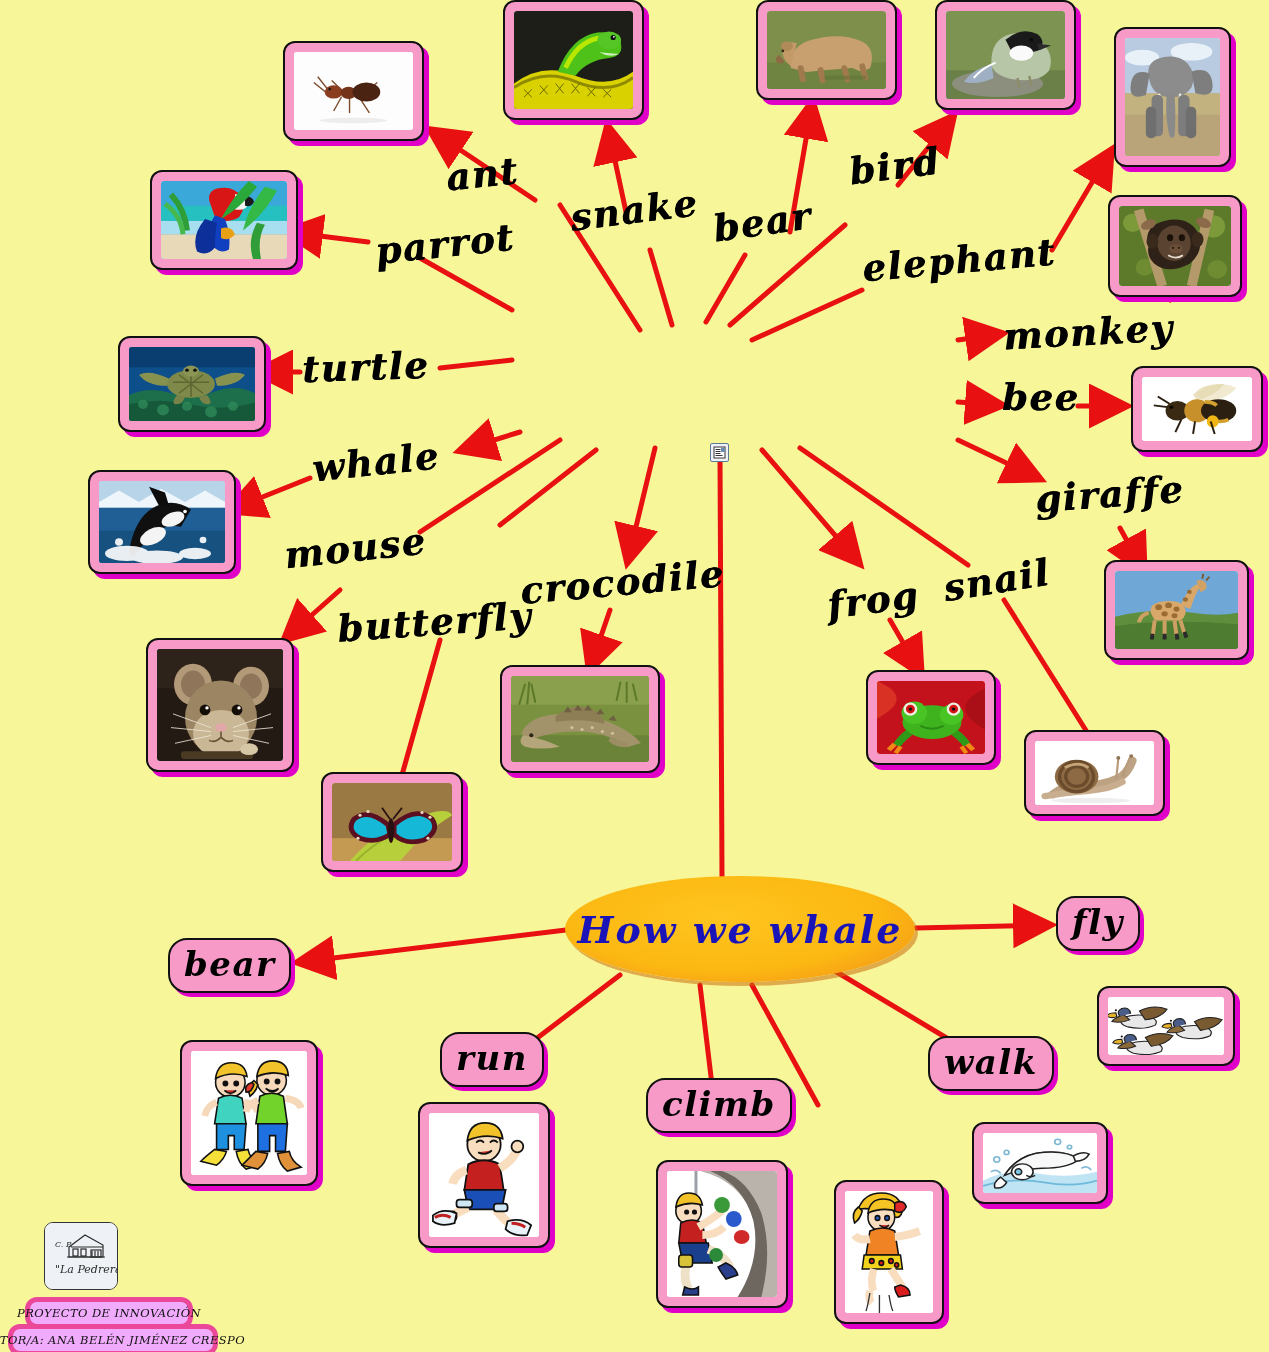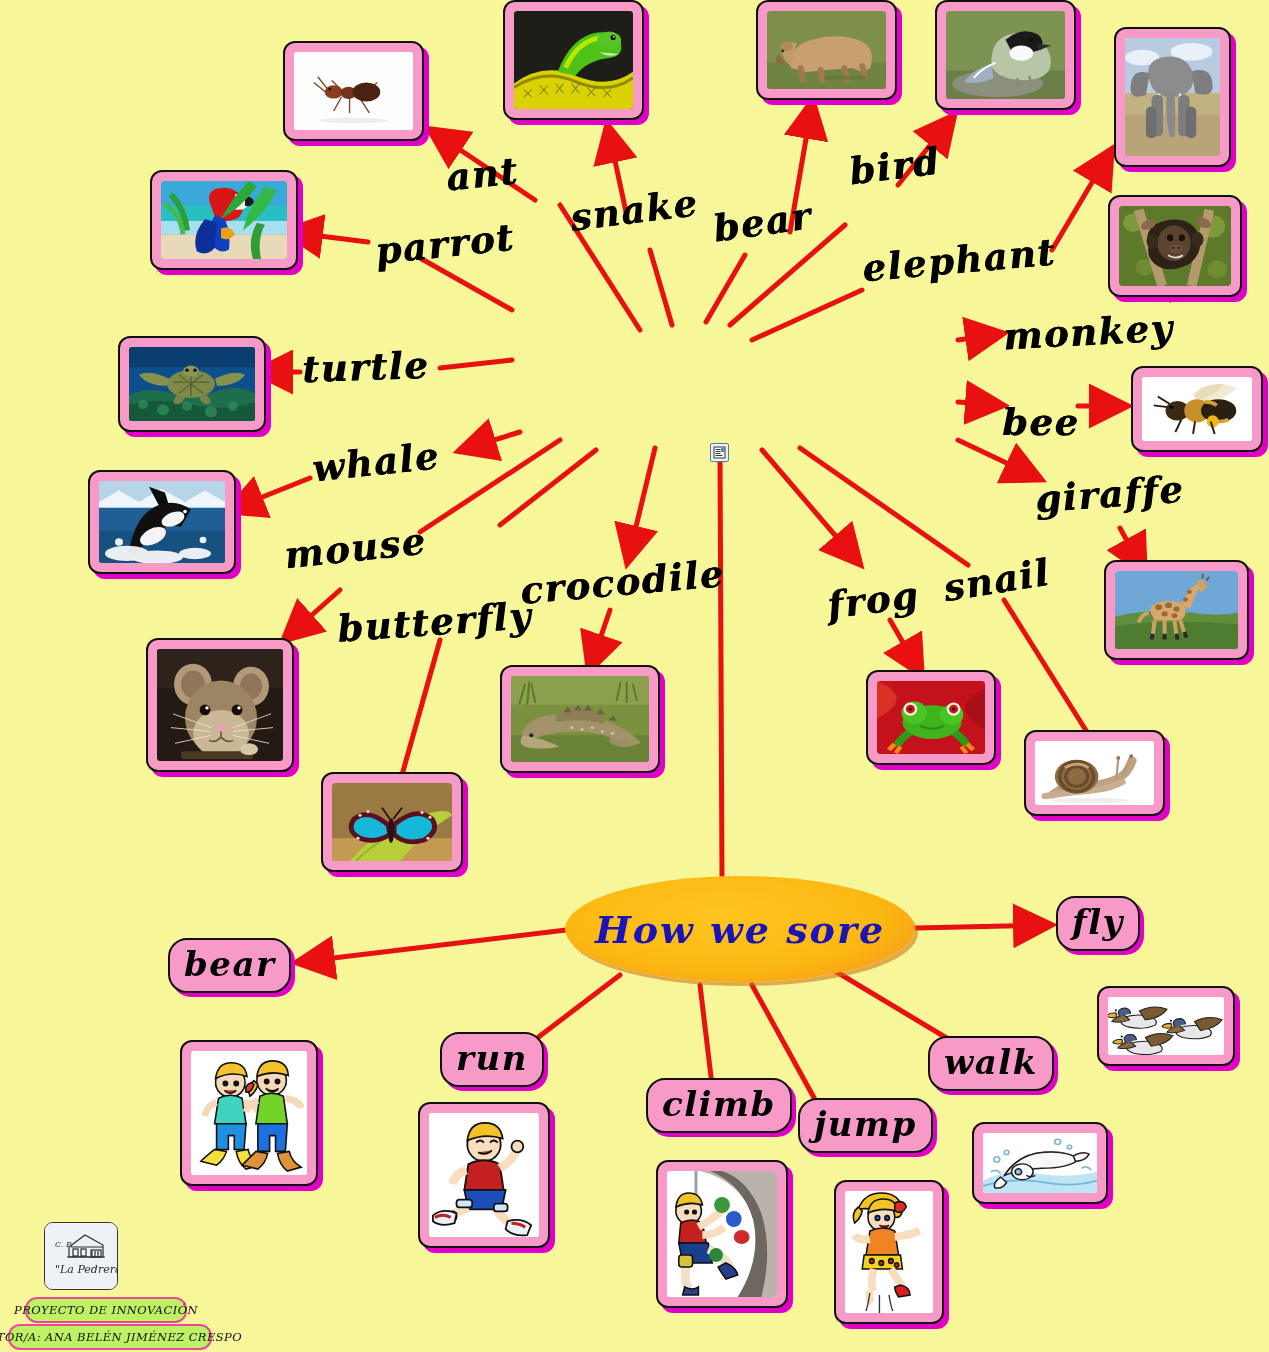--- a/index.html
+++ b/index.html
@@ -89,21 +89,21 @@
   }
   .frame .pic svg{display:block;width:100%;height:100%;}
 
   
   .logo-box{
     position:absolute;left:44px;top:1222px;width:72px;height:66px;
     background:#eef2f7;border:1px solid #333;border-radius:9px;z-index:6;
     overflow:hidden;
   }
   .credit{
-    position:absolute;z-index:6;background:#bef264;border:2px solid #ec4899;border-radius:12px;
+    position:absolute;z-index:6;background:#f0abfc;border:5px solid #ec4899;border-radius:12px;
     display:flex;align-items:center;justify-content:center;
     font-family:"DejaVu Serif","Liberation Serif",serif;
     font-style:italic;font-size:11.5px;color:#111;letter-spacing:.4px;white-space:nowrap;
   }
   #credit-project{left:25px;top:1297px;width:158px;height:22px;}
   #credit-author{left:8px;top:1324px;width:200px;height:22px;}
 </style>
 </head>
 <body>
 
@@ -190,46 +190,43 @@
       <rect x="8" y="2" width="4" height="4" fill="#6a8ab0"></rect>
     </svg>
   </div>
 
   <div class="cur" style="left:446px;top:152px;transform:rotate(-6deg);">ant</div>
   <div class="cur" style="left:570px;top:188px;transform:rotate(-7deg);">snake</div>
   <div class="cur" style="left:713px;top:200px;transform:rotate(-8deg);">bear</div>
   <div class="cur" style="left:849px;top:144px;transform:rotate(-7deg);">bird</div>
   <div class="cur" style="left:862px;top:238px;transform:rotate(-5deg);">elephant</div>
   <div class="cur" style="left:1003px;top:310px;transform:rotate(-3deg);">monkey</div>
-  <div class="cur" style="left:1002px;top:400px;transform:rotate(0deg);">bee</div>
+  <div class="cur" style="left:1002px;top:375px;transform:rotate(0deg);">bee</div>
   <div class="cur" style="left:1035px;top:472px;transform:rotate(-4deg);">giraffe</div>
   <div class="cur" style="left:943px;top:558px;transform:rotate(-9deg);">snail</div>
   <div class="cur" style="left:827px;top:578px;transform:rotate(-7deg);">frog</div>
   <div class="cur" style="left:520px;top:560px;transform:rotate(-5deg);">crocodile</div>
   <div class="cur" style="left:337px;top:600px;transform:rotate(-4deg);">butterfly</div>
   <div class="cur" style="left:284px;top:526px;transform:rotate(-6deg);">mouse</div>
   <div class="cur" style="left:312px;top:440px;transform:rotate(-6deg);">whale</div>
   <div class="cur" style="left:302px;top:345px;transform:rotate(-2deg);">turtle</div>
   <div class="cur" style="left:375px;top:222px;transform:rotate(-6deg);">parrot</div>
 
   <div class="ellipse-node">
-    <span>How we sore</span>
+    <span>How we whale</span>
   </div>
 
   <div class="chip" style="left:168px;top:938px;">
     <span>bear</span>
     </div>
   <div class="chip" style="left:440px;top:1032px;">
     <span>run</span>
     </div>
   <div class="chip" style="left:646px;top:1078px;">
     <span>climb</span>
-    </div>
-  <div class="chip" style="left:798px;top:1098px;">
-    <span>jump</span>
     </div>
   <div class="chip" style="left:928px;top:1036px;">
     <span>walk</span>
     </div>
   <div class="chip" style="left:1056px;top:896px;">
     <span>fly</span>
     </div>
 
   <div class="frame" style="left:283px;top:41px;width:141px;height:100px;">
     <div class="pic">

